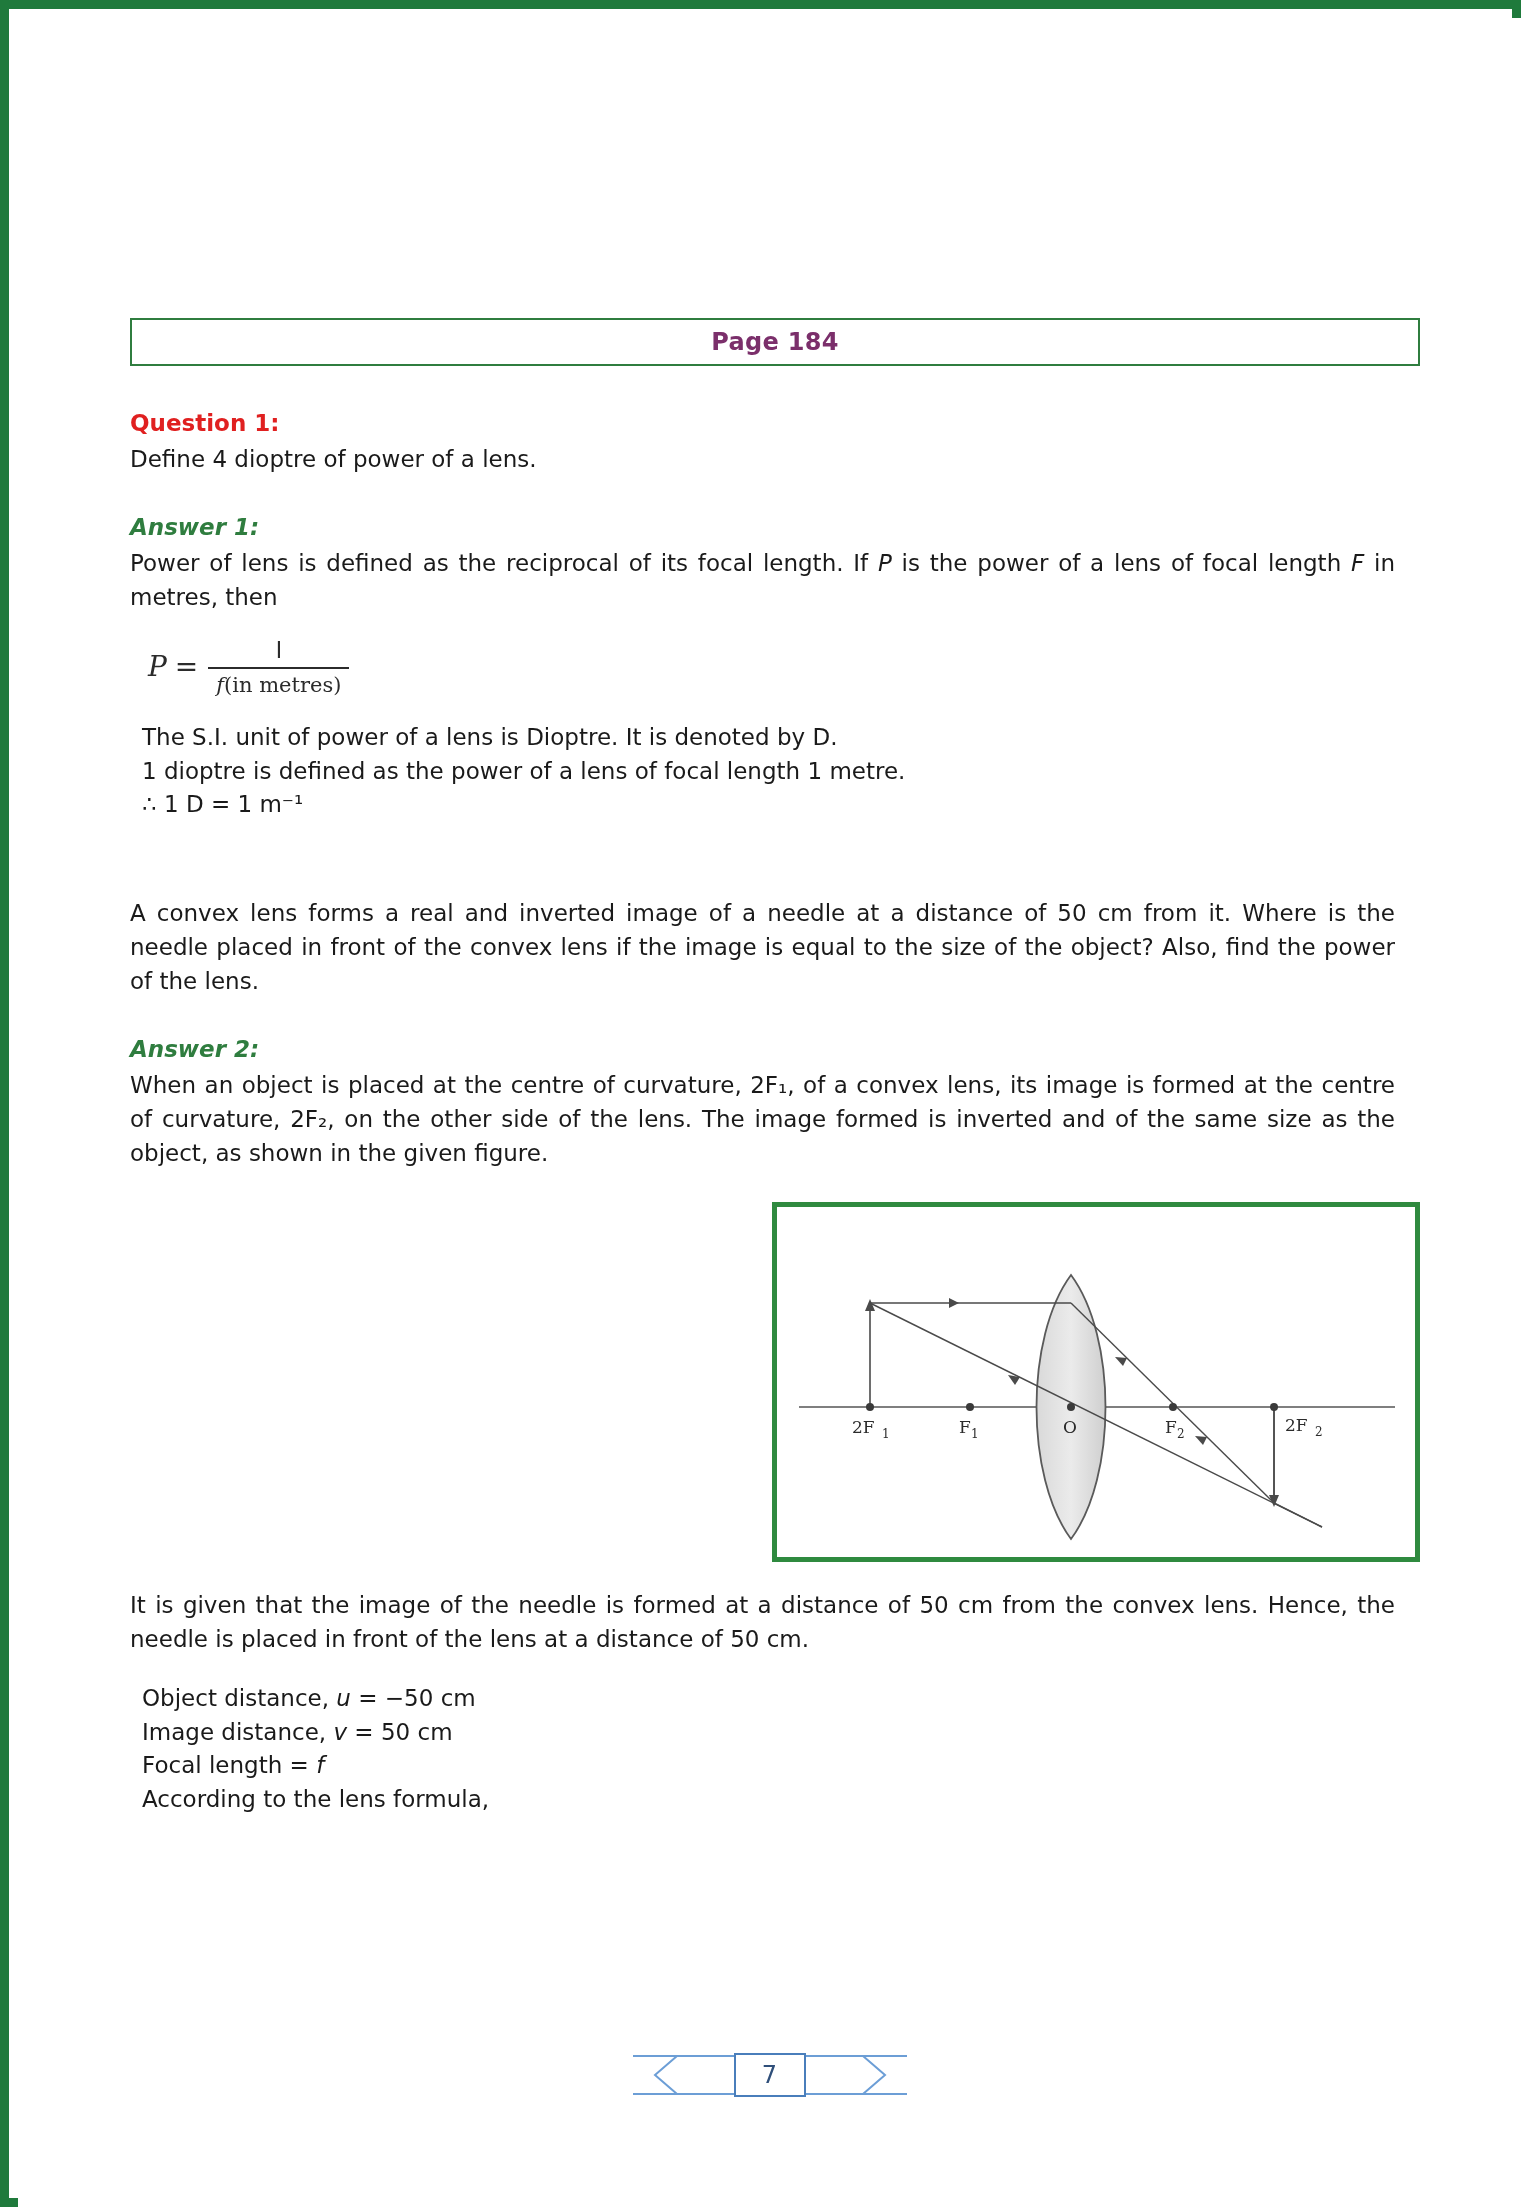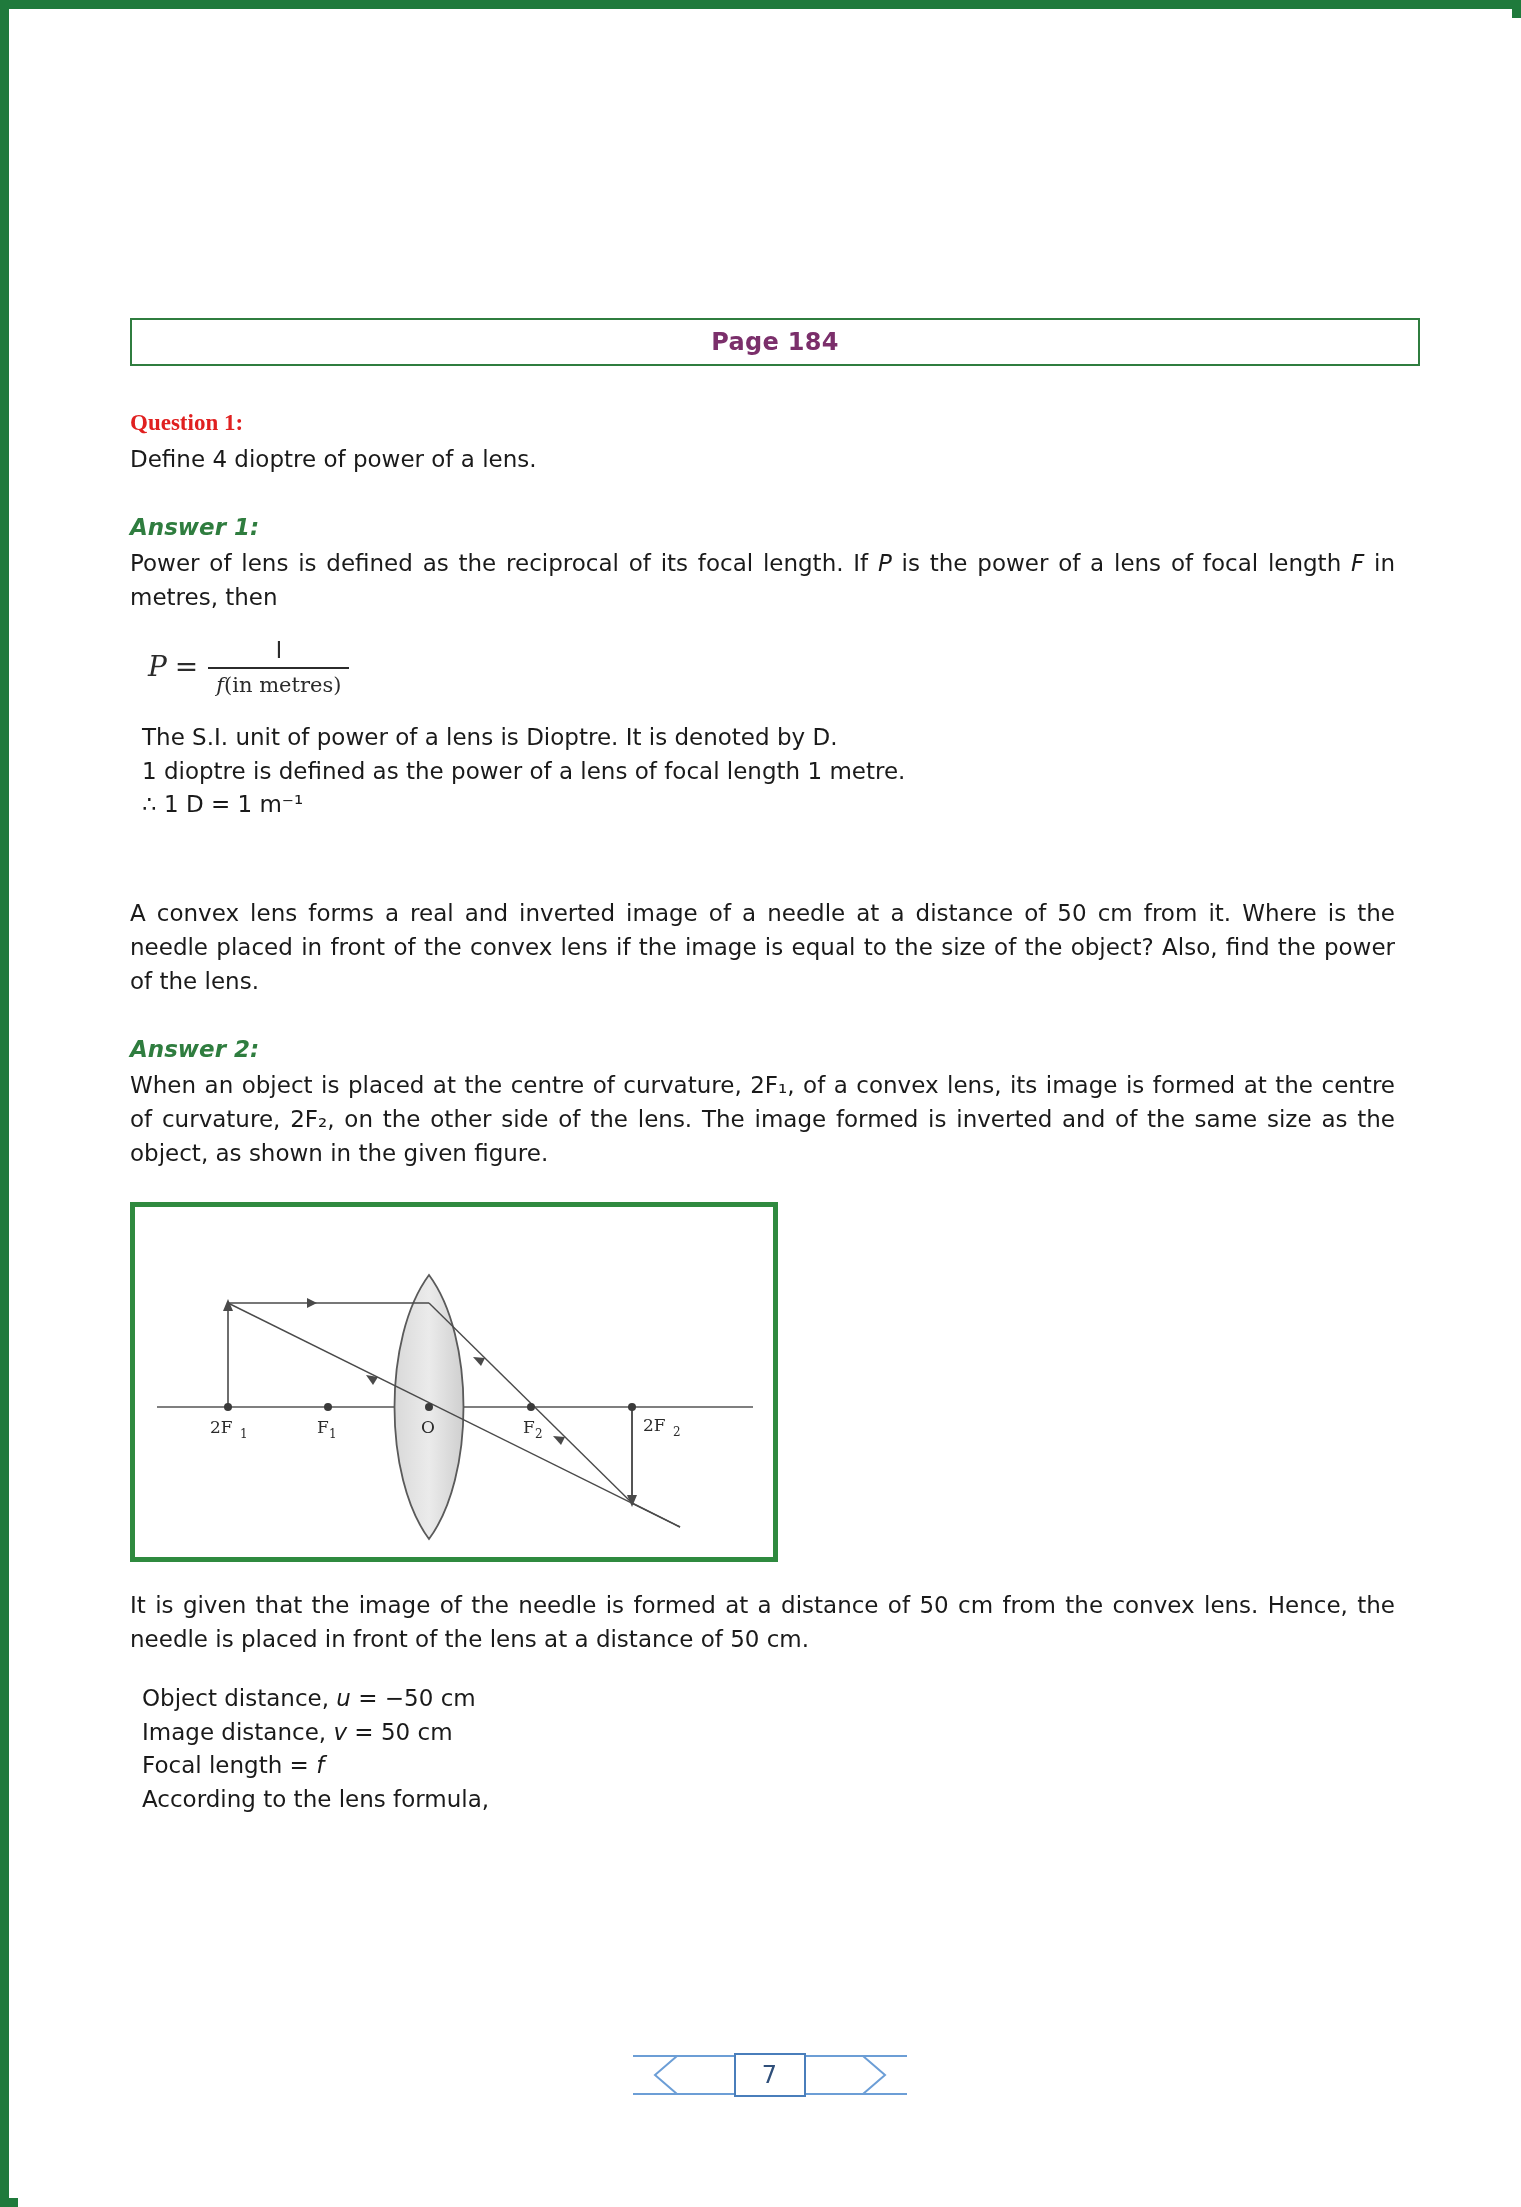--- a/index.html
+++ b/index.html
@@ -49,21 +49,20 @@
     font-weight: bold;
     font-size: 24px;
     letter-spacing: 0.3px;
   }
   .qlabel {
     color: #e02020;
     font-weight: bold;
     font-size: 23px;
     margin-top: 44px;
     margin-bottom: 6px;
-    font-family: Liberation Serif, serif;
   }
   .alabel {
     color: #2f7d3f;
     font-weight: bold;
     font-size: 23px;
     margin-top: 38px;
     margin-bottom: 6px;
     font-style: italic;
   }
   .body-text {
@@ -115,21 +114,21 @@
   .frac .den {
     font-size: 21px;
     padding: 4px 8px 0 8px;
   }
   .frac .den .fsym { font-style: italic; }
   .gap-lg { height: 74px; }
   .gap-sm { height: 26px; }
   .figure-wrap {
     margin: 32px 0 26px 0;
     display: flex;
-    justify-content: flex-start;
+    justify-content: flex-end;
   }
   .figure-box {
     box-sizing: border-box;
     width: 648px;
     height: 360px;
     border: 5px solid #2f8a3f;
     background: #ffffff;
     position: relative;
   }
   .footer {

